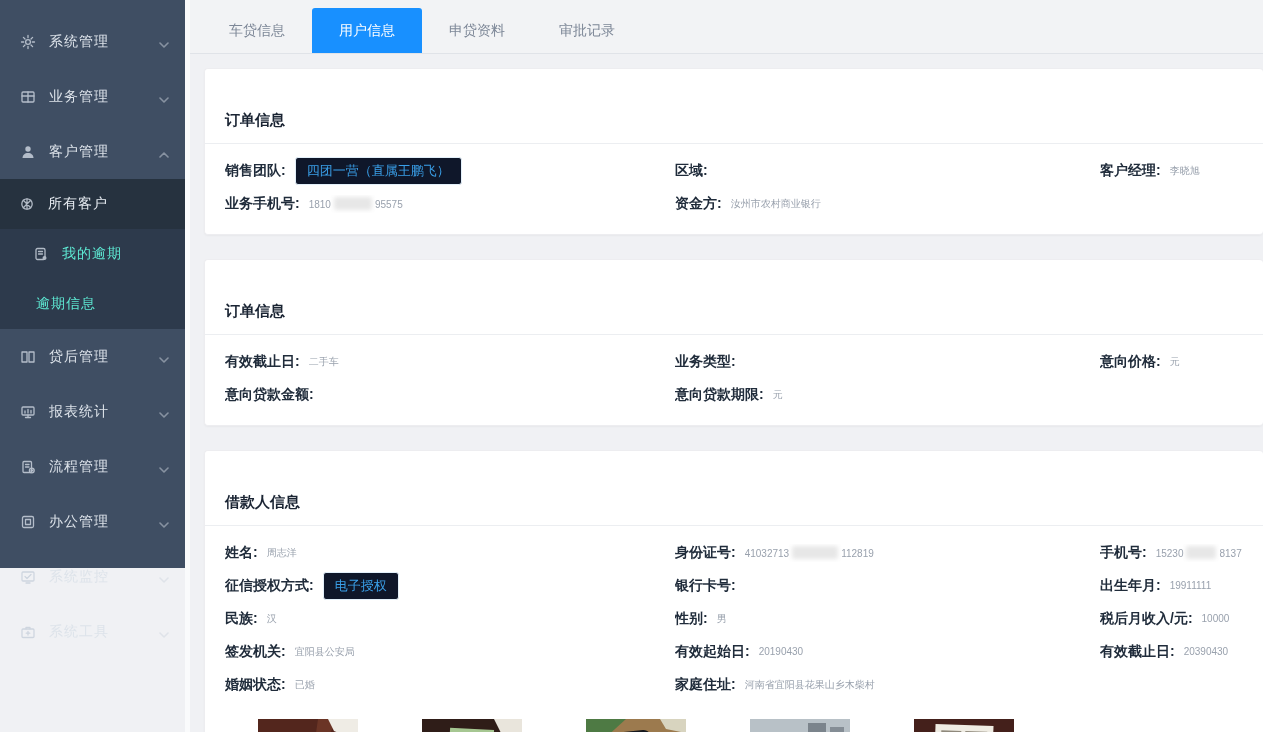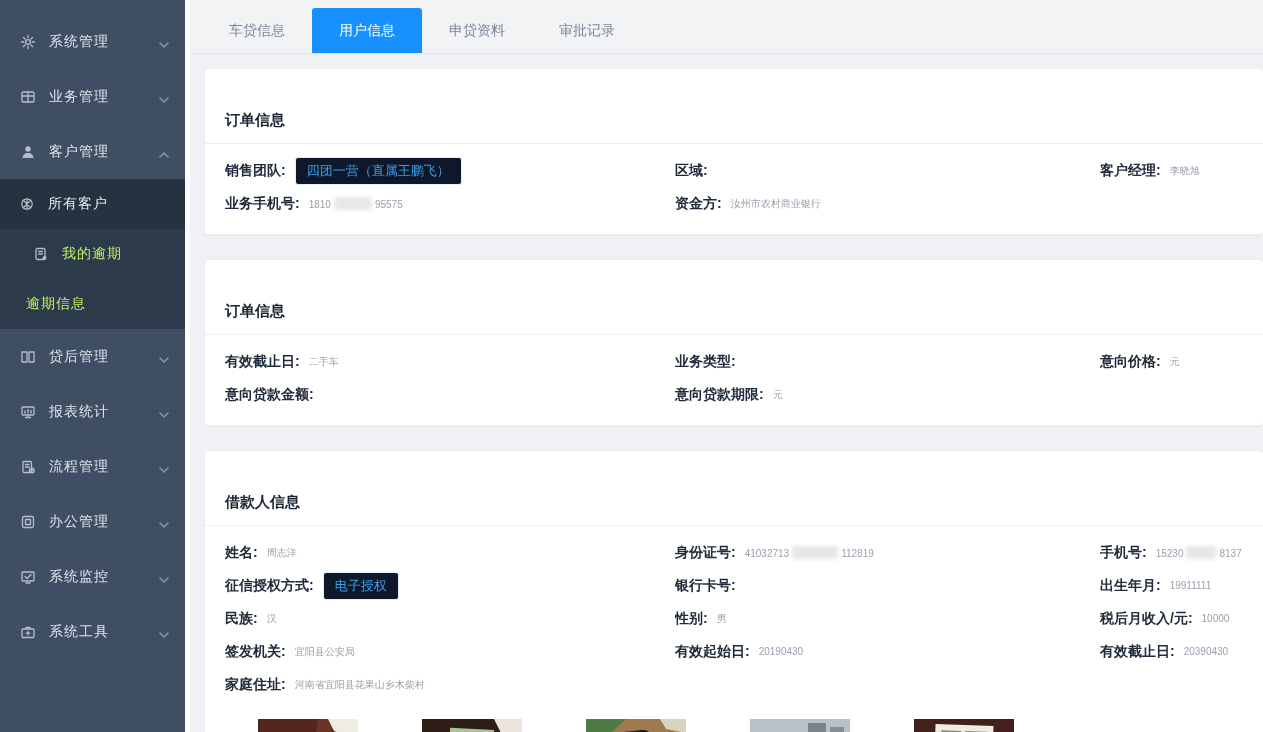--- a/index.html
+++ b/index.html
@@ -1,30 +1,30 @@
 <!DOCTYPE html>
 <html><head>
 <meta charset="utf-8">
 <style>
   html,body{margin:0;padding:0;width:1263px;height:732px;overflow:hidden;
     font-family:"Liberation Sans",sans-serif;background:#f0f1f4;}
   *{box-sizing:border-box;}
 
   
-  .sidebar{position:absolute;left:0;top:0;width:185px;height:732px;background:#3f4e63;
+  .sidebar{position:absolute;left:0;top:0;width:185px;height:568px;background:#3f4e63;
     padding-top:14px;z-index:2;}
   .menu-item{height:55px;display:flex;align-items:center;padding:0 16px 0 20px;
     font-size:14px;color:#dde3ea;cursor:pointer;}
   .menu-item .mi-icon{width:16px;height:16px;margin-right:13px;flex:0 0 16px;opacity:.85;}
   .menu-item .mi-label{flex:1 1 auto;letter-spacing:1px;}
   .menu-item .chev{width:10px;height:10px;opacity:.5;}
   .submenu{background:#2d3a4c;}
-  .submenu .menu-item{height:50px;padding-left:33px;color:#bef264;}
+  .submenu .menu-item{height:50px;padding-left:33px;color:#5eead4;}
   .submenu .menu-item.active{background:#26323f;color:#e8edf3;padding-left:19px;}
-  .submenu .menu-item.no-icon{padding-left:26px;}
+  .submenu .menu-item.no-icon{padding-left:36px;}
   svg.lineic{stroke:#c9d1dc;fill:none;stroke-width:1.3;stroke-linecap:round;stroke-linejoin:round;}
   svg.chevic{stroke:#cfd6df;fill:none;stroke-width:1.6;stroke-linecap:round;stroke-linejoin:round;}
 
   
   .main{position:absolute;left:185px;top:0;right:0;bottom:0;background:#f0f1f4;
     border-left:5px solid #fafbfc;}
   .tabbar{height:54px;padding:9px 0 0 12px;border-bottom:1px solid #e0e3e8;background:#f2f3f5;
     display:flex;align-items:flex-end;}
   .tab{height:45px;line-height:45px;padding:0 27px;font-size:14px;color:#7d8797;cursor:pointer;}
   .tab.active{background:#1890ff;color:#ffffff;border-radius:3px 3px 0 0;}
@@ -325,20 +325,24 @@
           <div class="cell">
             <span class="flabel">有效起始日:</span>
             <span class="fvalue">20190430</span>
           </div>
           <div class="cell">
             <span class="flabel">有效截止日:</span>
             <span class="fvalue">20390430</span>
           </div>
         </div>
         <div class="frow">
+          <div class="cell">
+            <span class="flabel">婚姻状态:</span>
+            <span class="fvalue">已婚</span>
+          </div>
           <div class="cell">
             <span class="flabel">家庭住址:</span>
             <span class="fvalue">河南省宜阳县花果山乡木柴村</span>
           </div>
           <div class="cell"></div>
         </div>
 
         <div class="photo-row">
 
           <div class="photo">

